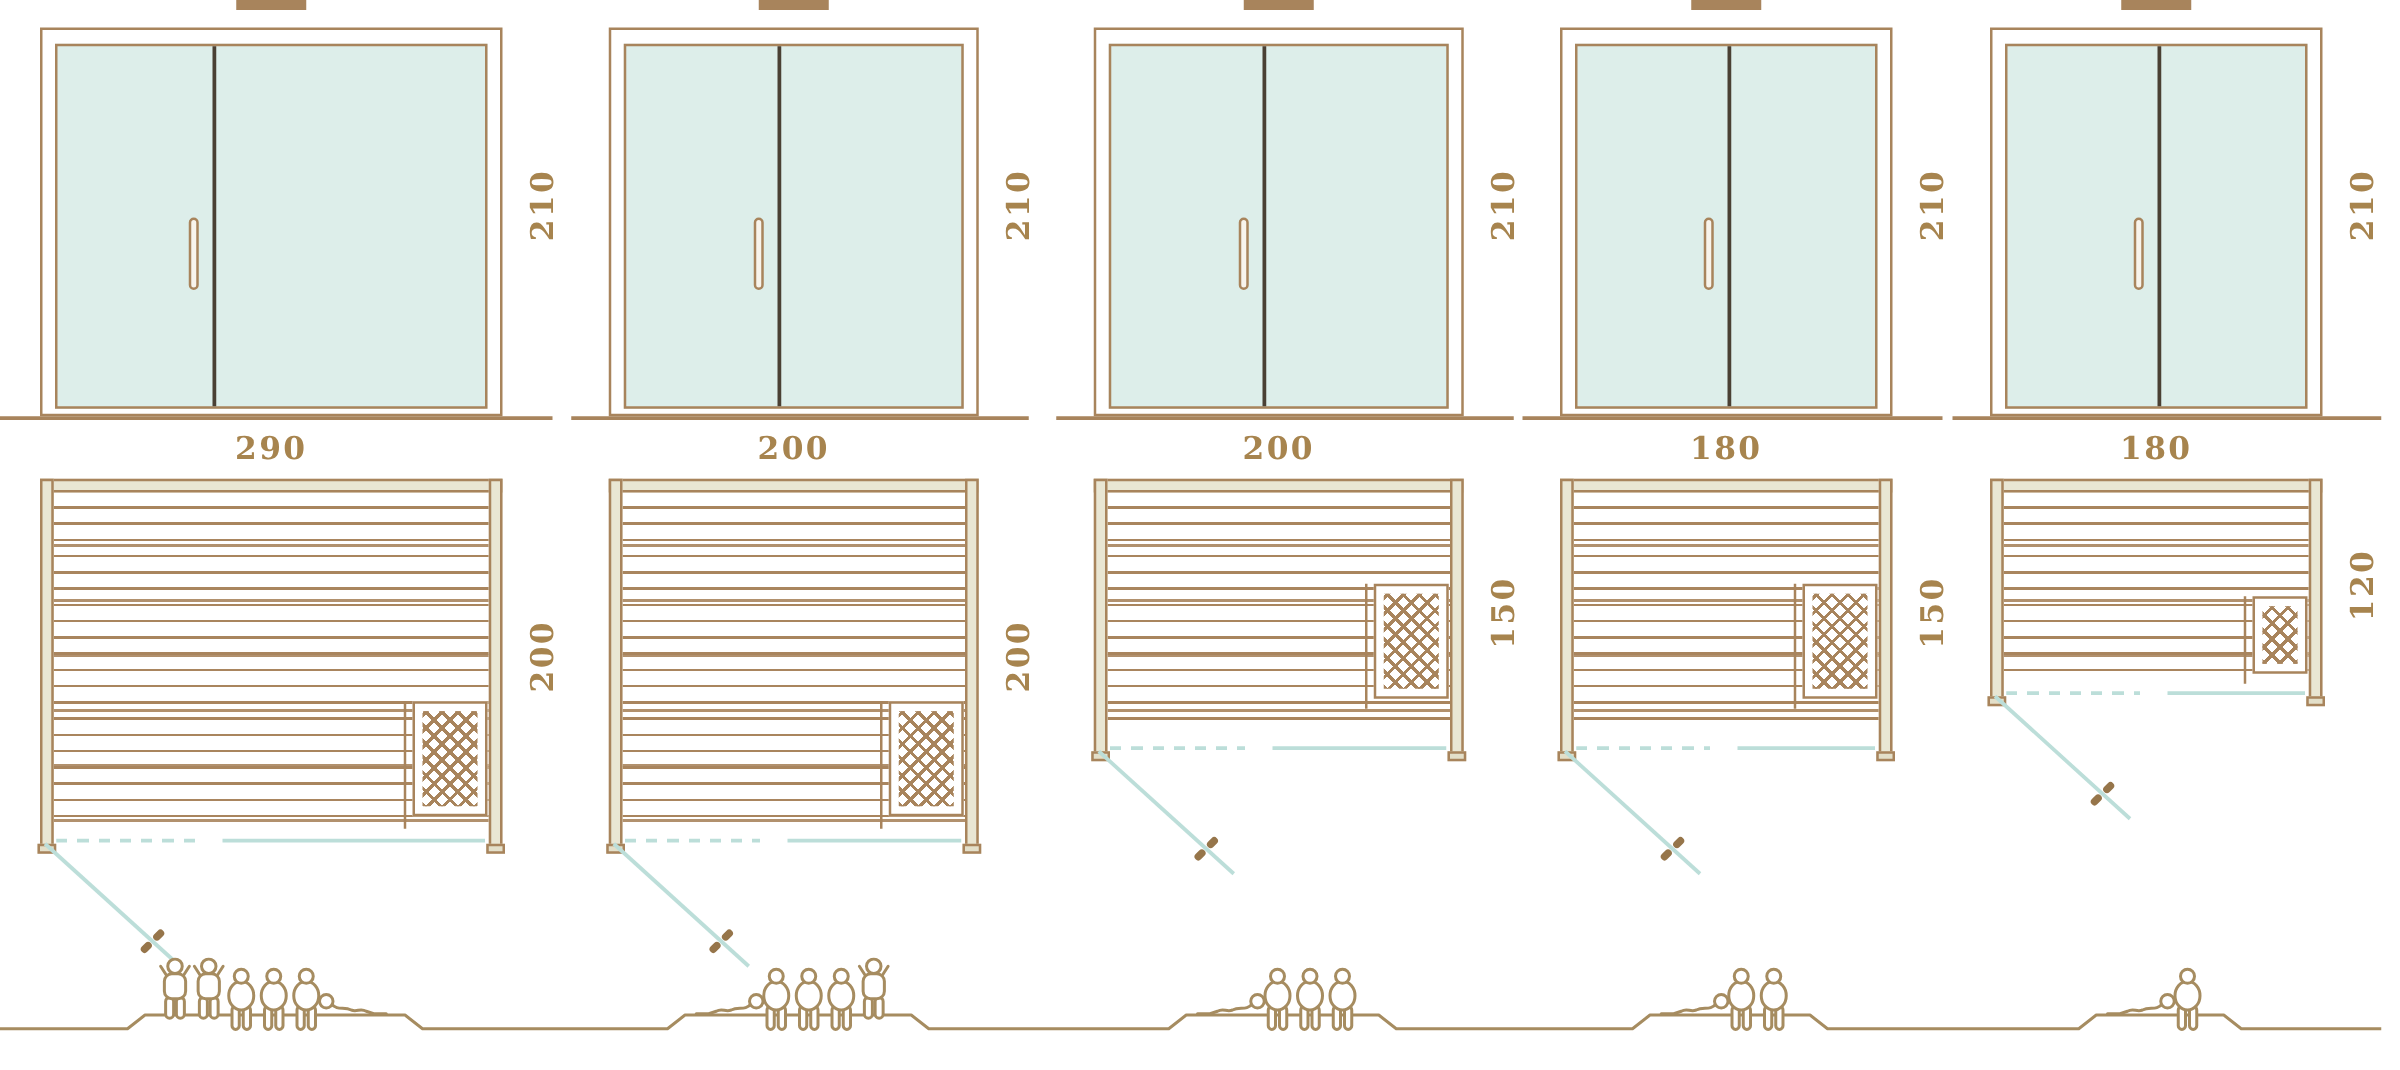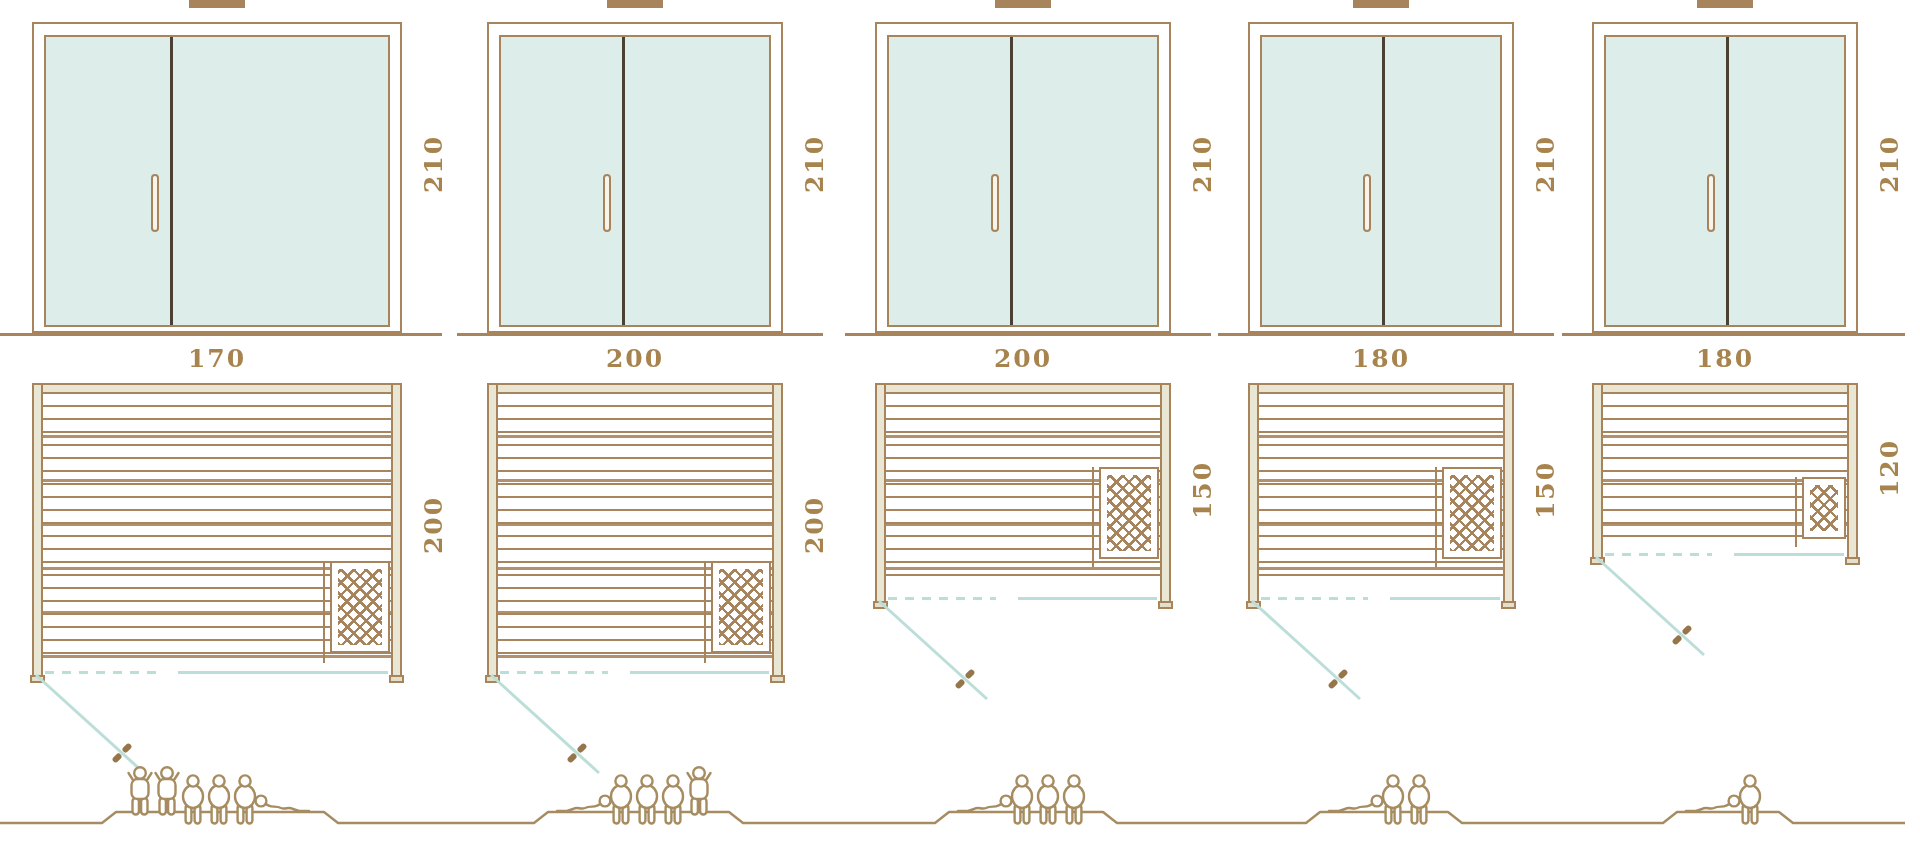--- a/index.html
+++ b/index.html
@@ -50,21 +50,21 @@
 
   <section class="column">
     <div class="chimney" style="left: 189px; width: 56px;"></div>
     <div class="front" style="left: 32px; top: 22px; width: 370px; height: 311px;">
       <div class="glass" style="left: 10px; top: 11px; width: 346px; height: 292px;">
         <div class="divider" style="left: 124px;"></div>
         <div class="fhandle" style="left: 105px; top: 137px;"></div>
       </div>
     </div>
     <div class="groundline" style="left: 0px; width: 442px;"></div>
-    <div class="dimlabel wlabel" style="left: 32px; width: 370px; top: 344px;">170</div>
+    <div class="dimlabel wlabel" style="left: 32px; width: 370px; top: 344px;">290</div>
     <div class="dimlabel vlabel hlabel" style="left: 392px; top: 149px;">210</div>
     <div class="plan" style="left: 32px; top: 383px; width: 370px; height: 296px;">
       <div class="planks" style="left: 11px; top: 11px; width: 348px; height: 265px;"></div>
       <div class="bar btop" style="left: 0px; top: 0px; width: 370px; height: 11px;"></div>
       <div class="bar bleft" style="left: 0px; top: 0px; width: 11px; height: 296px;"></div>
       <div class="bar bright" style="left: 359px; top: 0px; width: 11px; height: 296px;"></div>
       <div class="foot fl" style="left: -2px; top: 292px; width: 15px; height: 8px;"></div>
       <div class="foot fr" style="left: 357px; top: 292px; width: 15px; height: 8px;"></div>
       <div class="vline" style="left: 291px; top: 178px; height: 102px;"></div>
       <div class="heater" style="left: 298px; top: 178px; width: 60px; height: 92px;">

